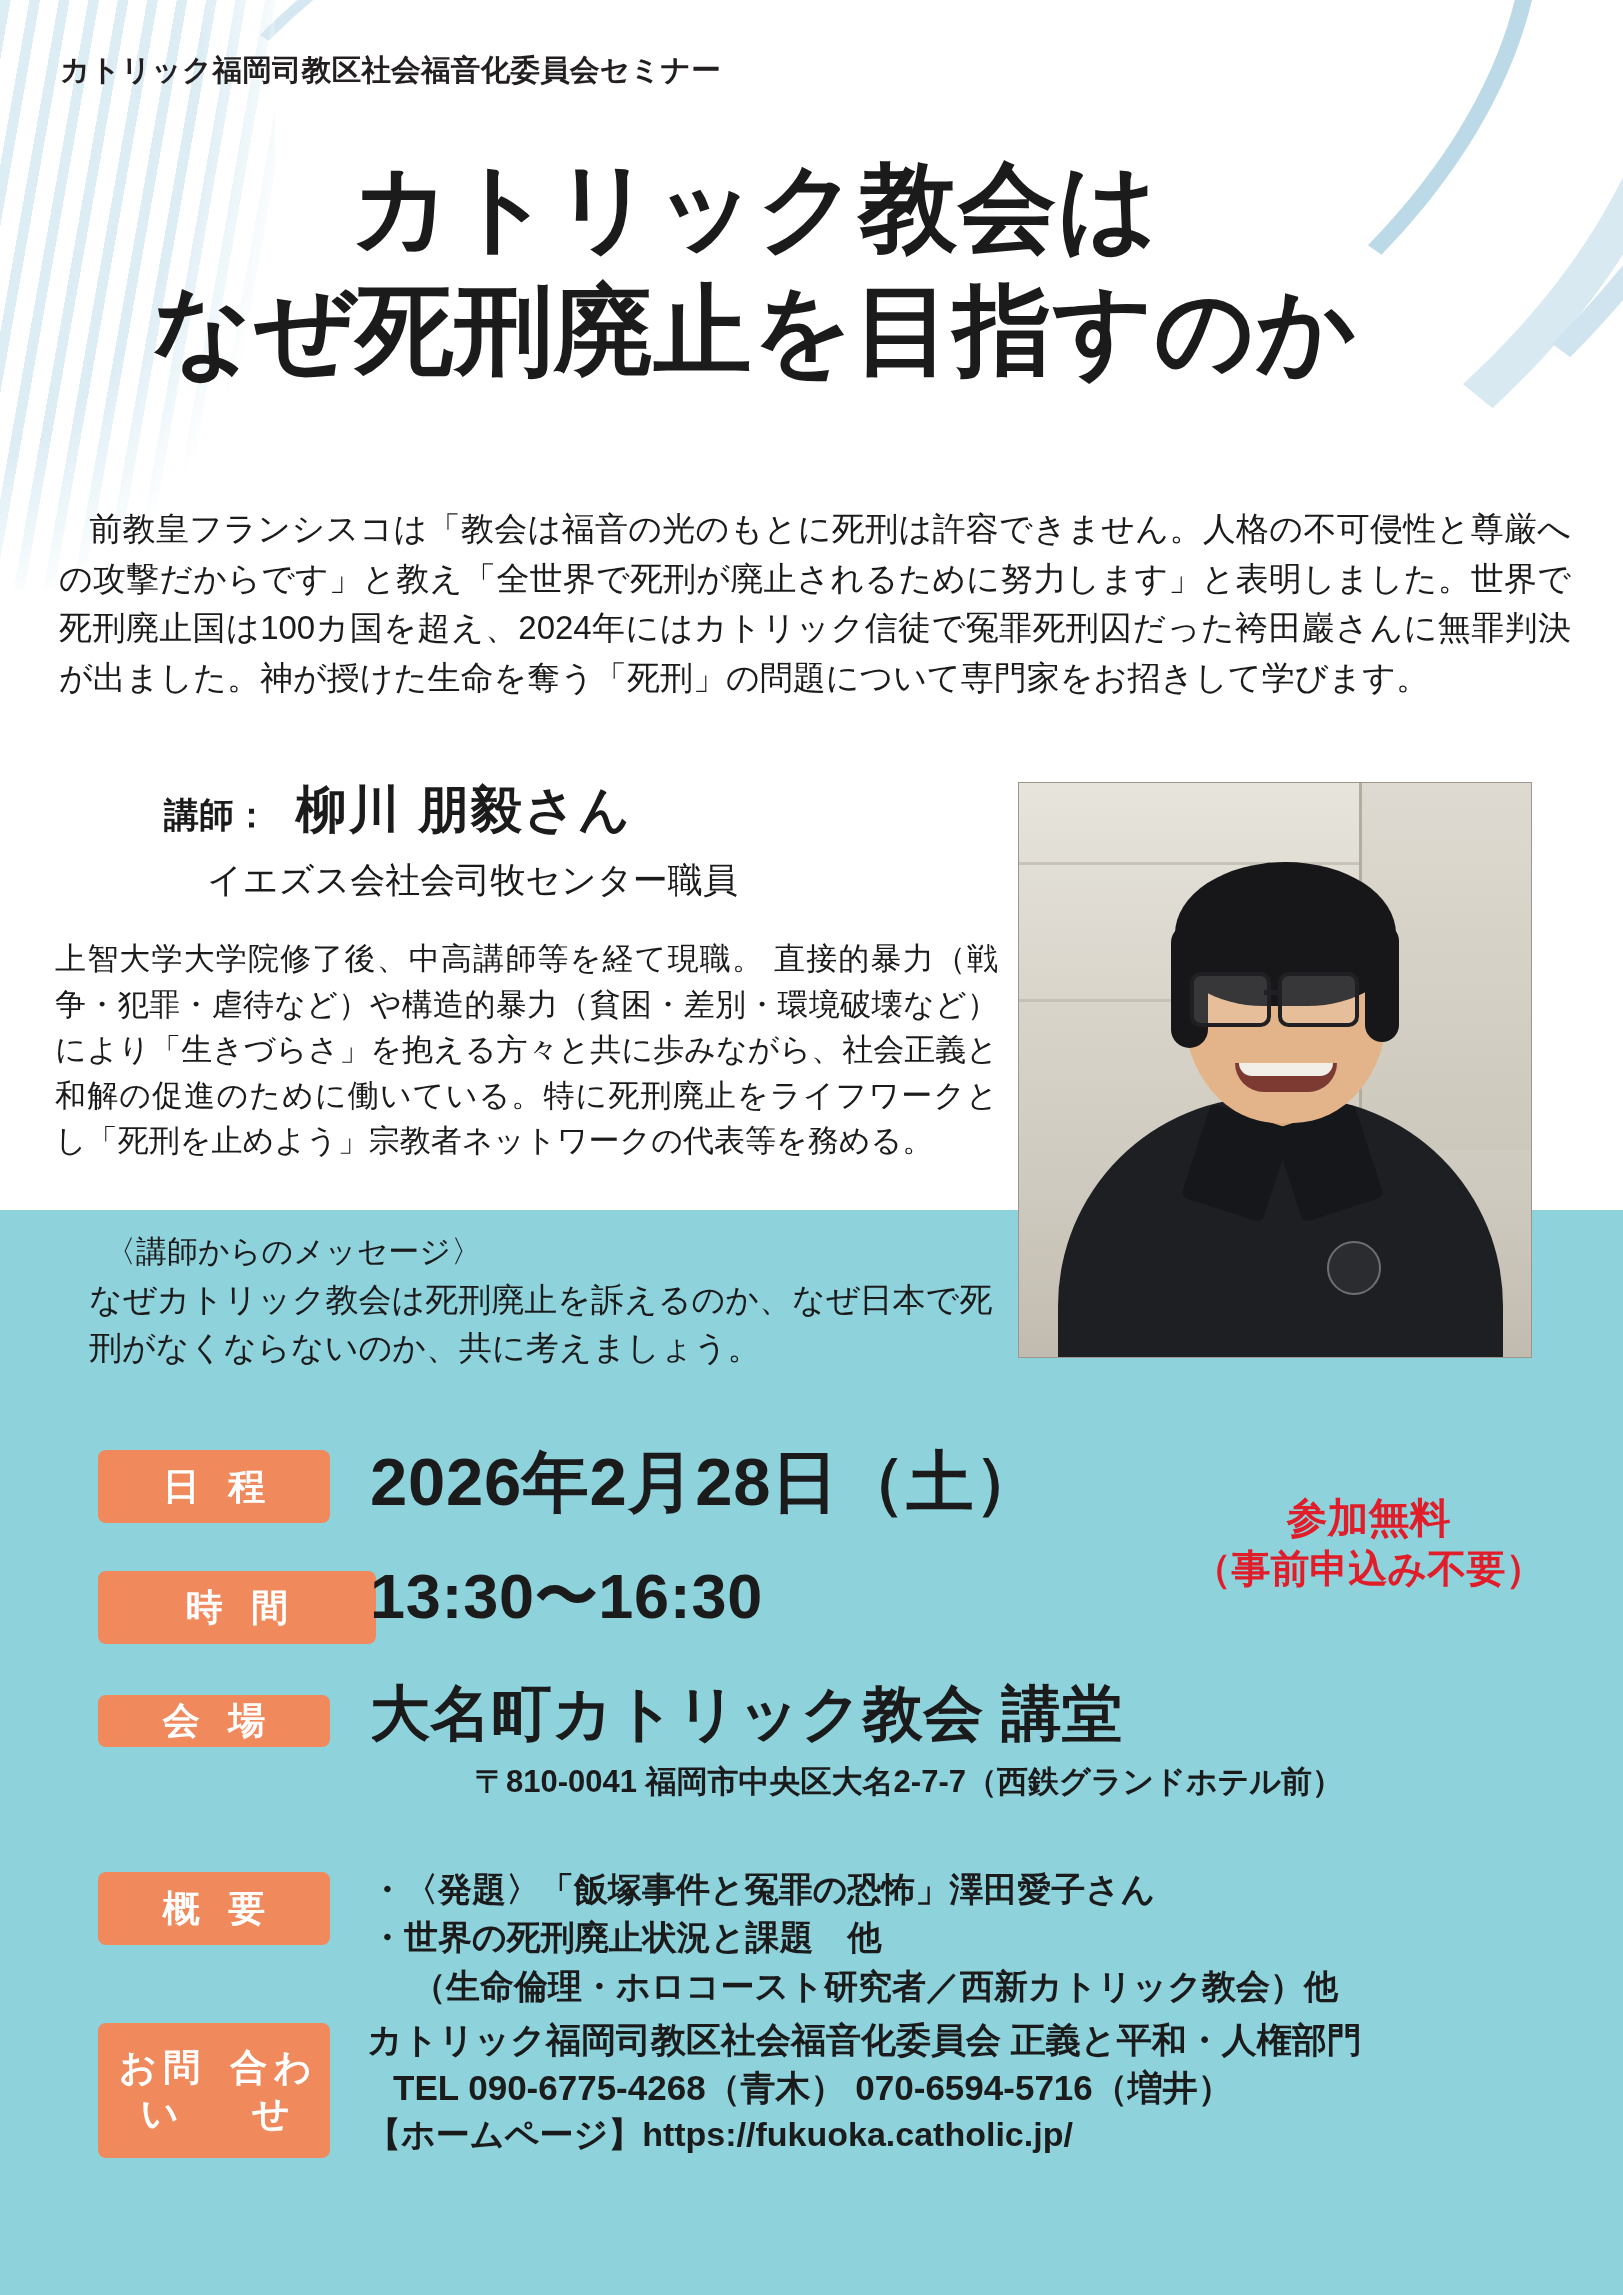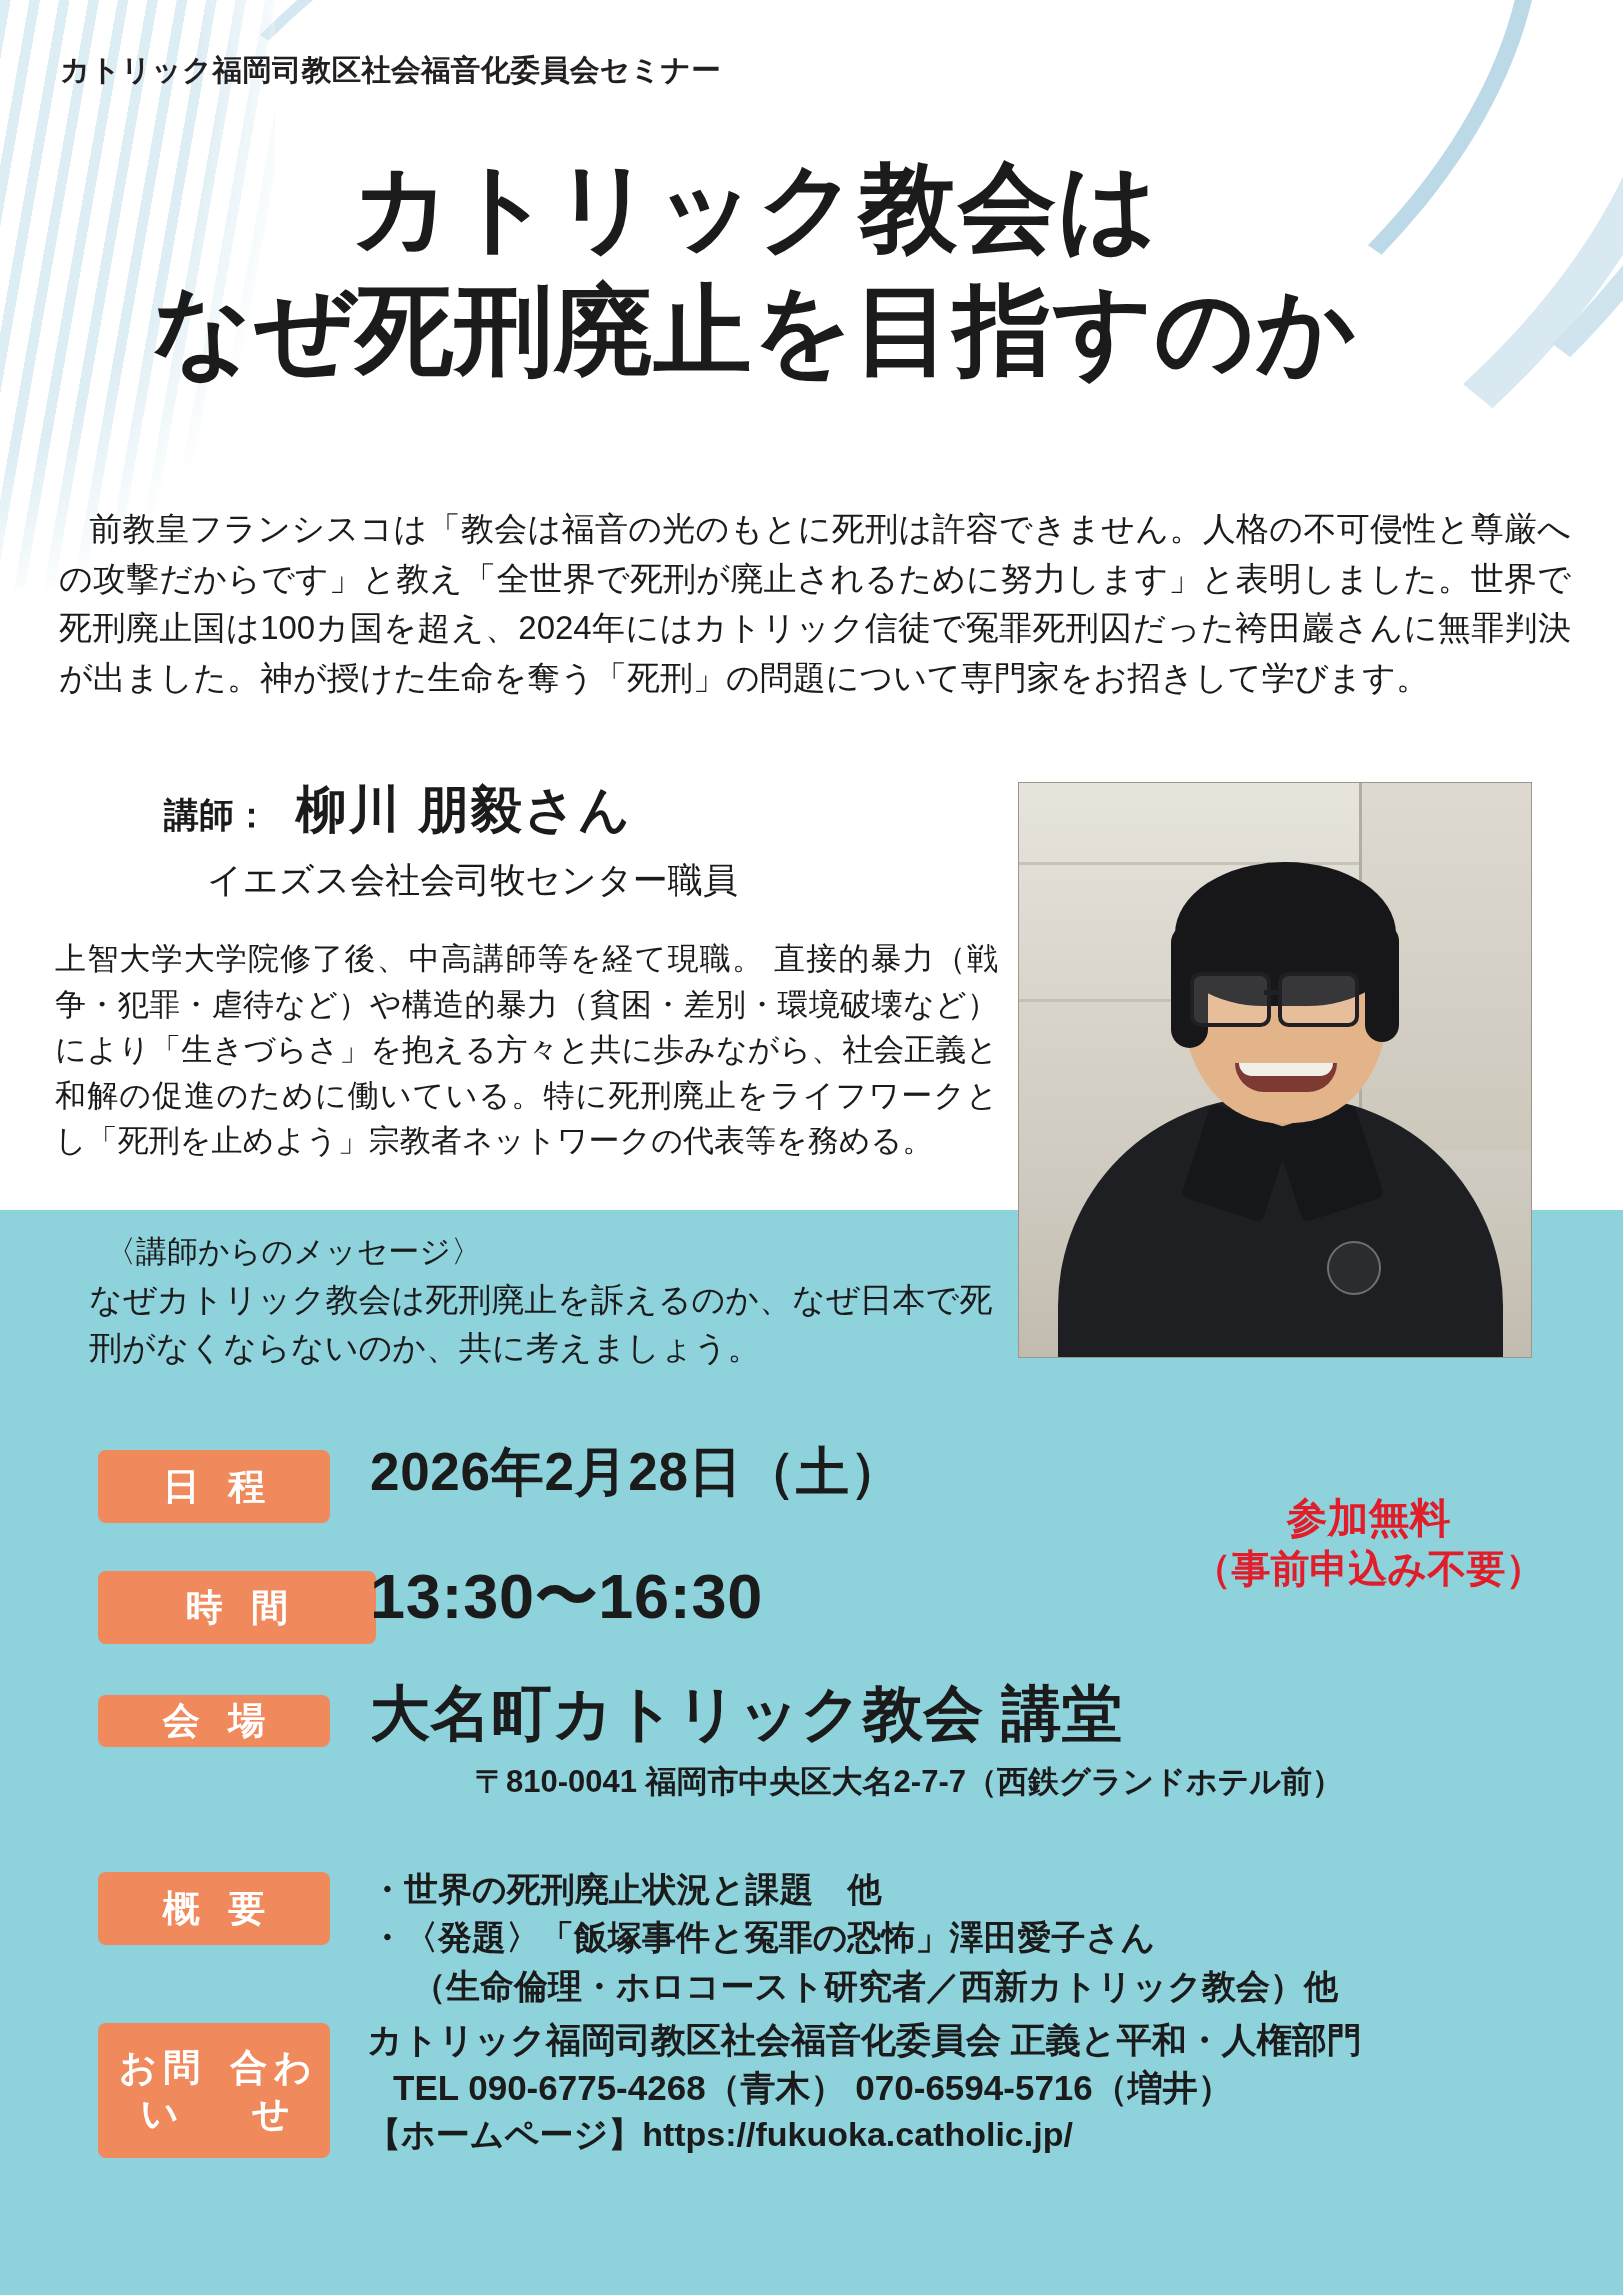--- a/index.html
+++ b/index.html
@@ -312,21 +312,21 @@
   .tag-time  { left: 98px; top: 1571px; width: 278px; height: 73px; }
   .tag-venue { left: 98px; top: 1695px; width: 232px; height: 52px; }
   .tag-outline { left: 98px; top: 1872px; width: 232px; height: 73px; }
   .tag-contact {
     left: 98px; top: 2023px; width: 232px; height: 135px;
     flex-direction: row; letter-spacing: 6.5px; line-height: 1.22; font-size: 37px;
   }
 
   .val-date {
     position: absolute; left: 370px; top: 1437px;
-    font-size: 53px; font-weight: 800; color: #1b1b1b; letter-spacing: 0.7px;
+    font-size: 67px; font-weight: 800; color: #1b1b1b; letter-spacing: 0.7px;
   }
   .val-time {
     position: absolute; left: 370px; top: 1554px;
     font-size: 63px; font-weight: 800; color: #1b1b1b; letter-spacing: 0.7px;
   }
   .val-venue {
     position: absolute; left: 370px; top: 1674px;
     font-size: 60px; font-weight: 800; color: #1b1b1b; letter-spacing: 0.7px;
   }
   .val-address {
@@ -427,22 +427,22 @@
   <div class="val-venue">大名町カトリック教会 講堂</div>
   <div class="val-address">〒810-0041 福岡市中央区大名2-7-7（西鉄グランドホテル前）</div>
 
   <div class="free-note">
     <div class="l1">参加無料</div>
     <div class="l2">（事前申込み不要）</div>
   </div>
 
   <div class="tag tag-outline">概 要</div>
   <div class="outline-list">
+    <div>・〈発題〉「飯塚事件と冤罪の恐怖」澤田愛子さん</div>
     <div>・世界の死刑廃止状況と課題　他</div>
-    <div>・〈発題〉「飯塚事件と冤罪の恐怖」澤田愛子さん</div>
     <div class="sub">（生命倫理・ホロコースト研究者／西新カトリック教会）他</div>
   </div>
 
   <div class="tag tag-contact">
     <span>お問い</span>
     <span>合わせ</span>
   </div>
   <div class="contact-block">
     <div>カトリック福岡司教区社会福音化委員会 正義と平和・人権部門</div>
     <div class="l2">TEL 090-6775-4268（青木） 070-6594-5716（増井）</div>

